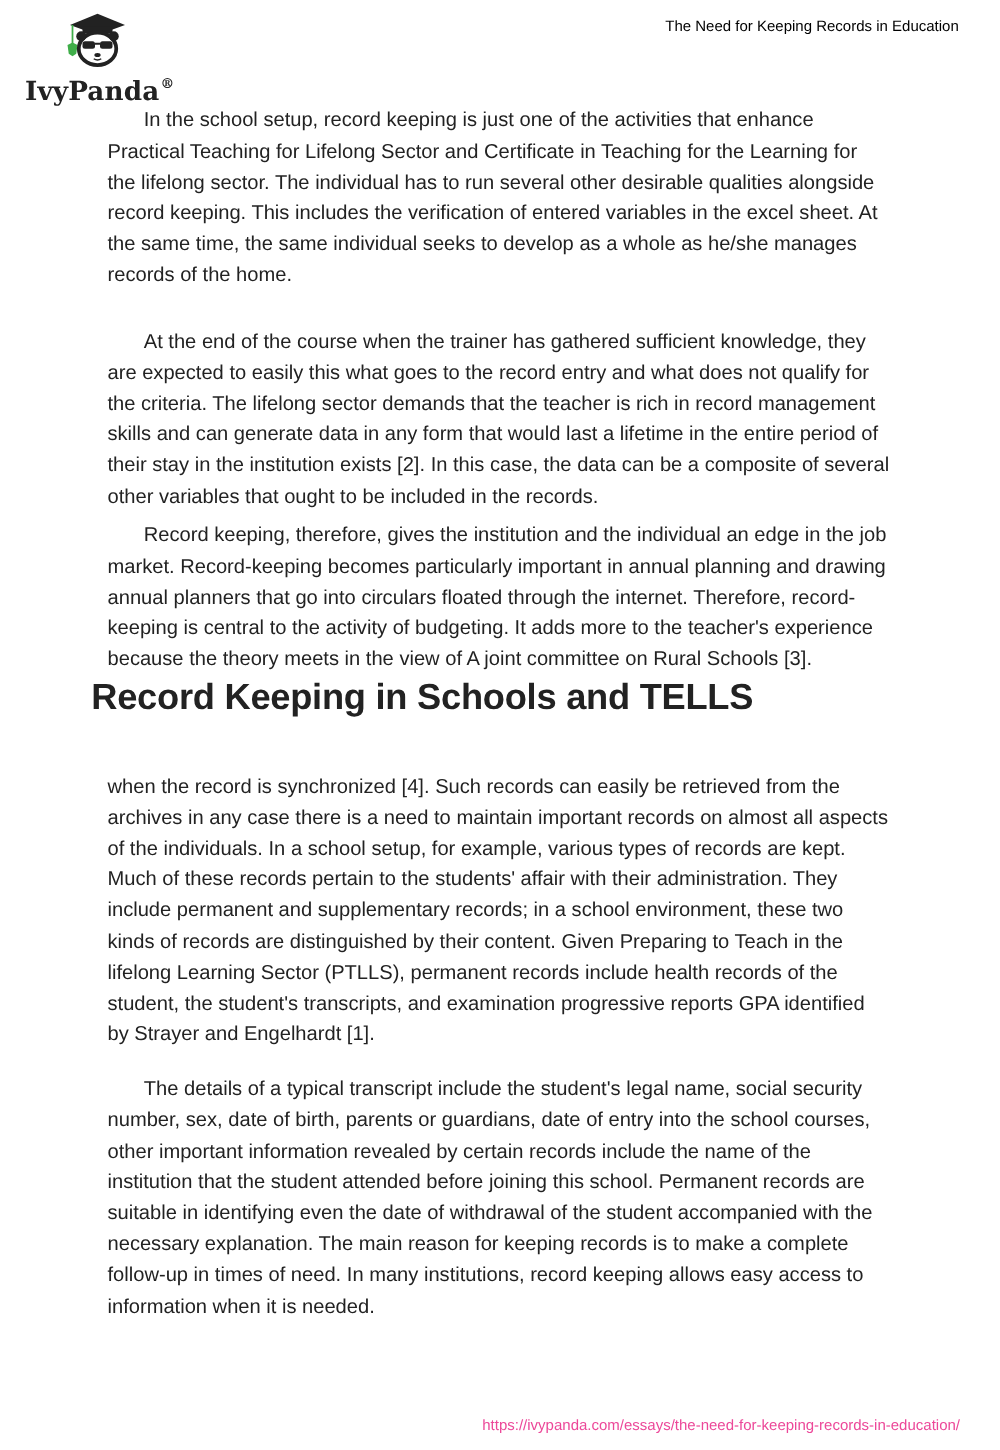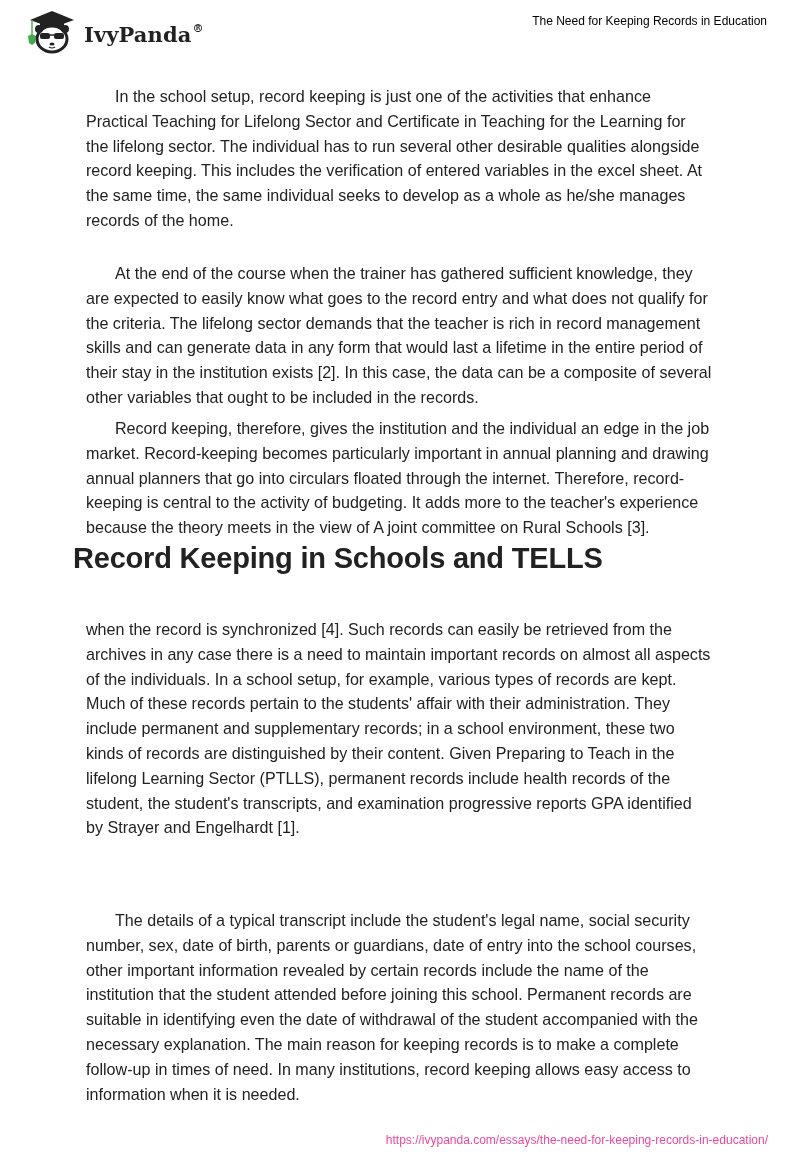--- a/index.html
+++ b/index.html
@@ -15,23 +15,24 @@
       font-family: "Liberation Sans", sans-serif;
       color: #222222;
     }
     .header {
       position: absolute;
       left: 0; top: 0;
       width: 800px; height: 56px;
     }
     .logo {
       position: absolute;
-      left: 24px; top: 8px;
+      left: 14px; top: 8px;
       display: flex;
       align-items: center;
+      flex-direction: column;
     }
     .logo-icon {
       width: 54px; height: 46px;
       display: block;
     }
     .logo-text {
       margin-left: 6px;
       margin-top: 6px;
       font-family: "DejaVu Serif", serif;
       font-weight: bold;
@@ -79,21 +80,21 @@
       top: 470px;
       left: -1px;
       margin: 0;
       font-size: 29px;
       font-weight: bold;
       color: #222222;
       white-space: nowrap;
       letter-spacing: -0.2px;
     }
     .p4 { position: absolute; top: 533px; }
-    .p5 { position: absolute; top: 824px; }
+    .p5 { position: absolute; top: 775px; }
     .footer-url {
       position: absolute;
       right: 32px;
       top: 1133px;
       font-size: 12px;
       color: #ec4899;
     }
   </style>
 </head>
 <body>
@@ -131,21 +132,21 @@
     <span class="line first">In the school setup, record keeping is just one of the activities that enhance</span>
     <span class="line">Practical Teaching for Lifelong Sector and Certificate in Teaching for the Learning for</span>
     <span class="line">the lifelong sector. The individual has to run several other desirable qualities alongside</span>
     <span class="line">record keeping. This includes the verification of entered variables in the excel sheet. At</span>
     <span class="line">the same time, the same individual seeks to develop as a whole as he/she manages</span>
     <span class="line">records of the home.</span>
   </p>
 
   <p class="para p2">
     <span class="line first">At the end of the course when the trainer has gathered sufficient knowledge, they</span>
-    <span class="line">are expected to easily know what goes to the record entry and what does not qualify for</span>
+    <span class="line">are expected to easily this what goes to the record entry and what does not qualify for</span>
     <span class="line">the criteria. The lifelong sector demands that the teacher is rich in record management</span>
     <span class="line">skills and can generate data in any form that would last a lifetime in the entire period of</span>
     <span class="line">their stay in the institution exists [2]. In this case, the data can be a composite of several</span>
     <span class="line">other variables that ought to be included in the records.</span>
   </p>
 
   <p class="para p3">
     <span class="line first">Record keeping, therefore, gives the institution and the individual an edge in the job</span>
     <span class="line">market. Record-keeping becomes particularly important in annual planning and drawing</span>
     <span class="line">annual planners that go into circulars floated through the internet. Therefore, record-</span>

